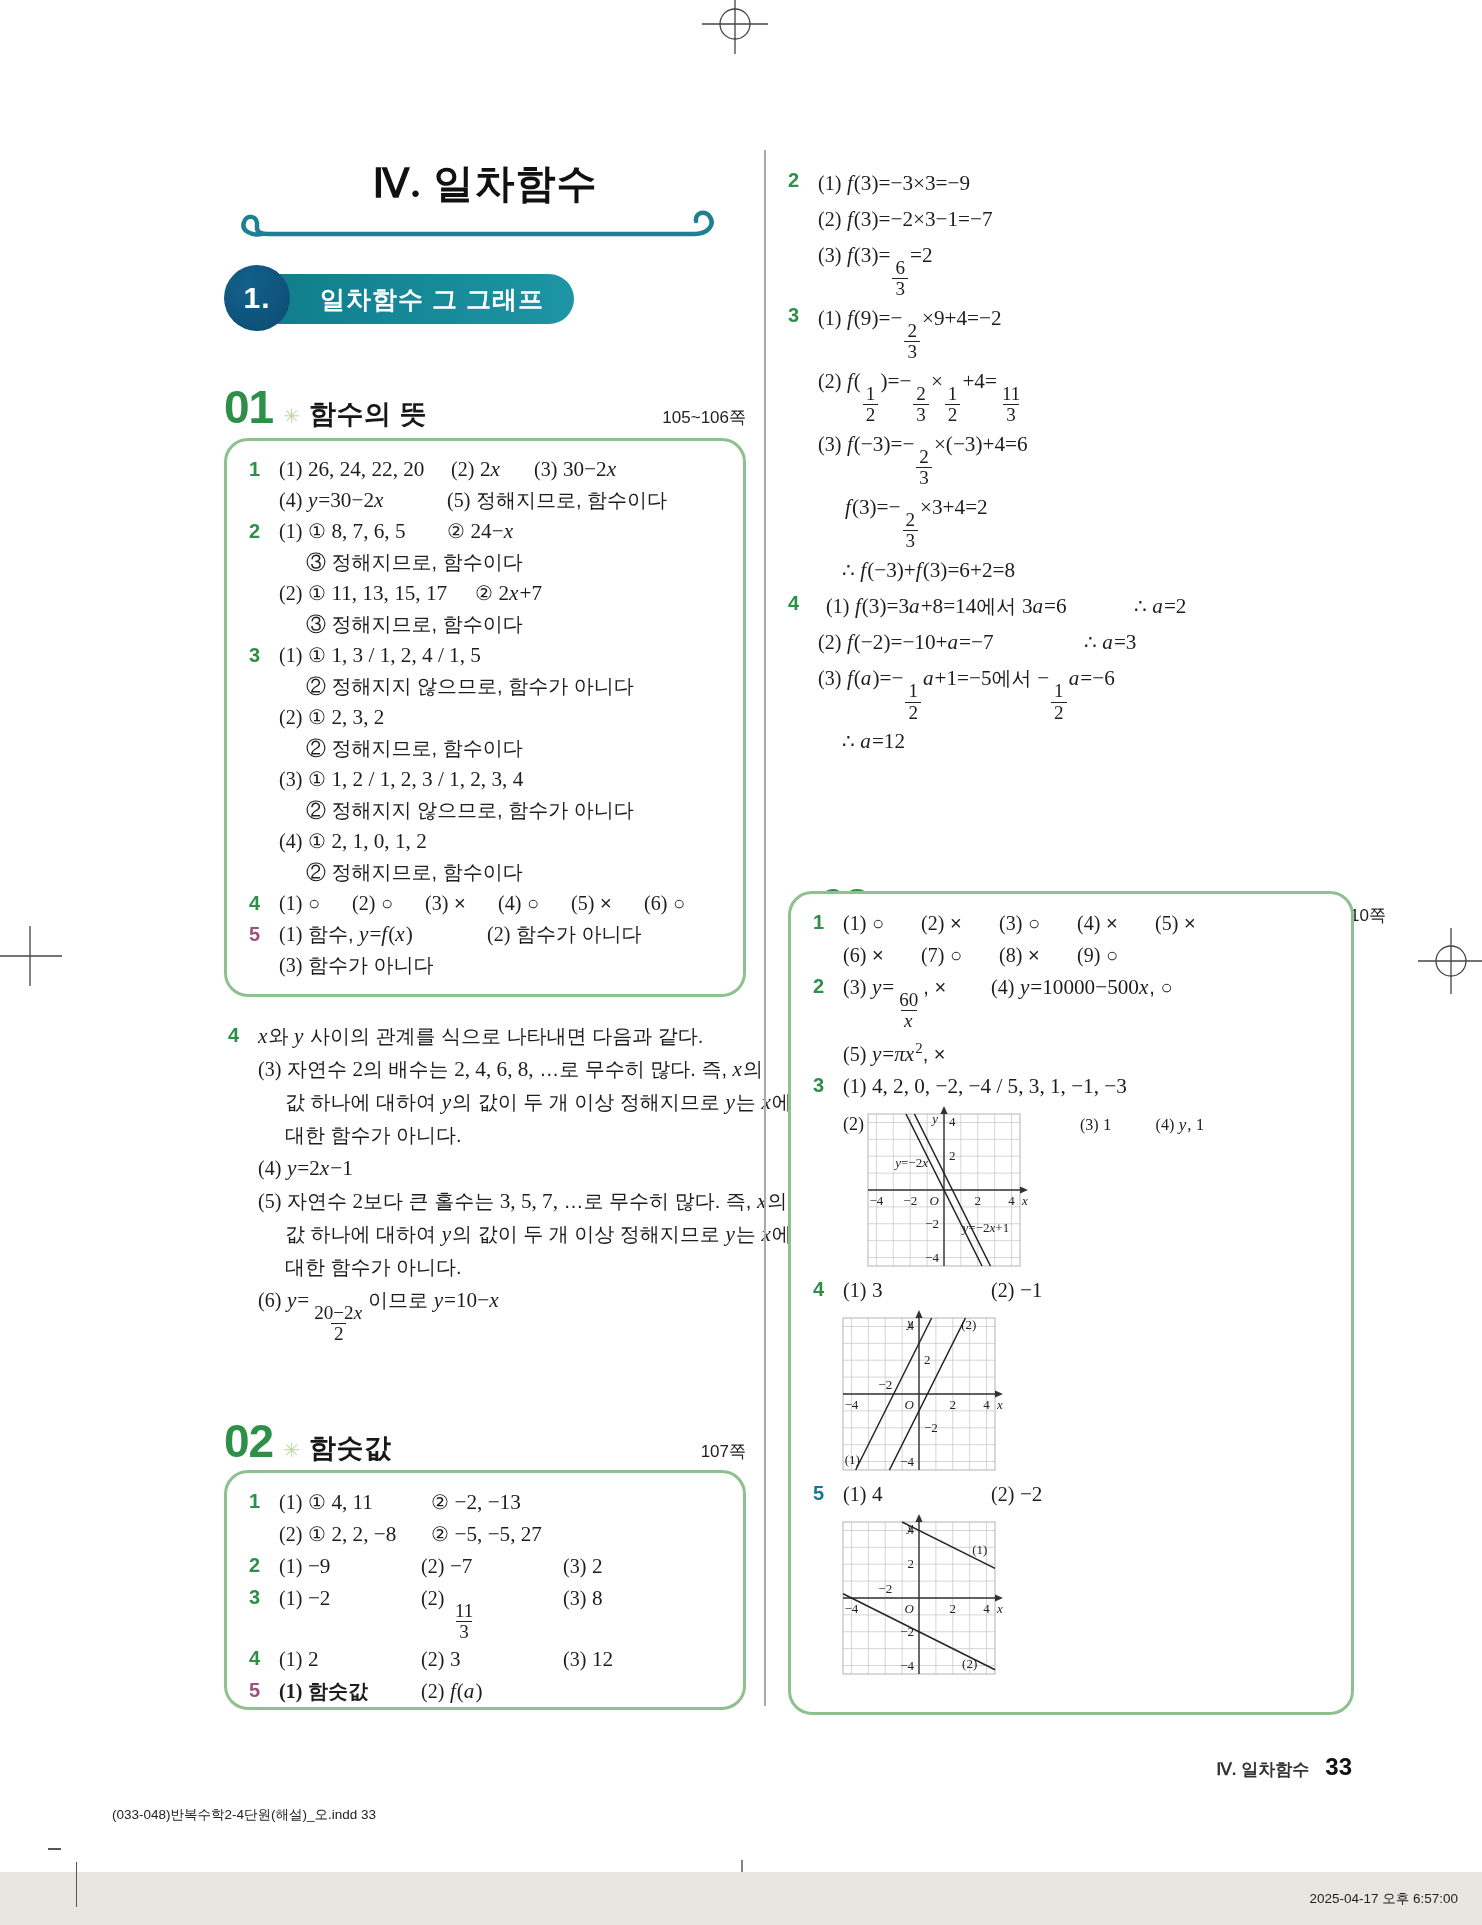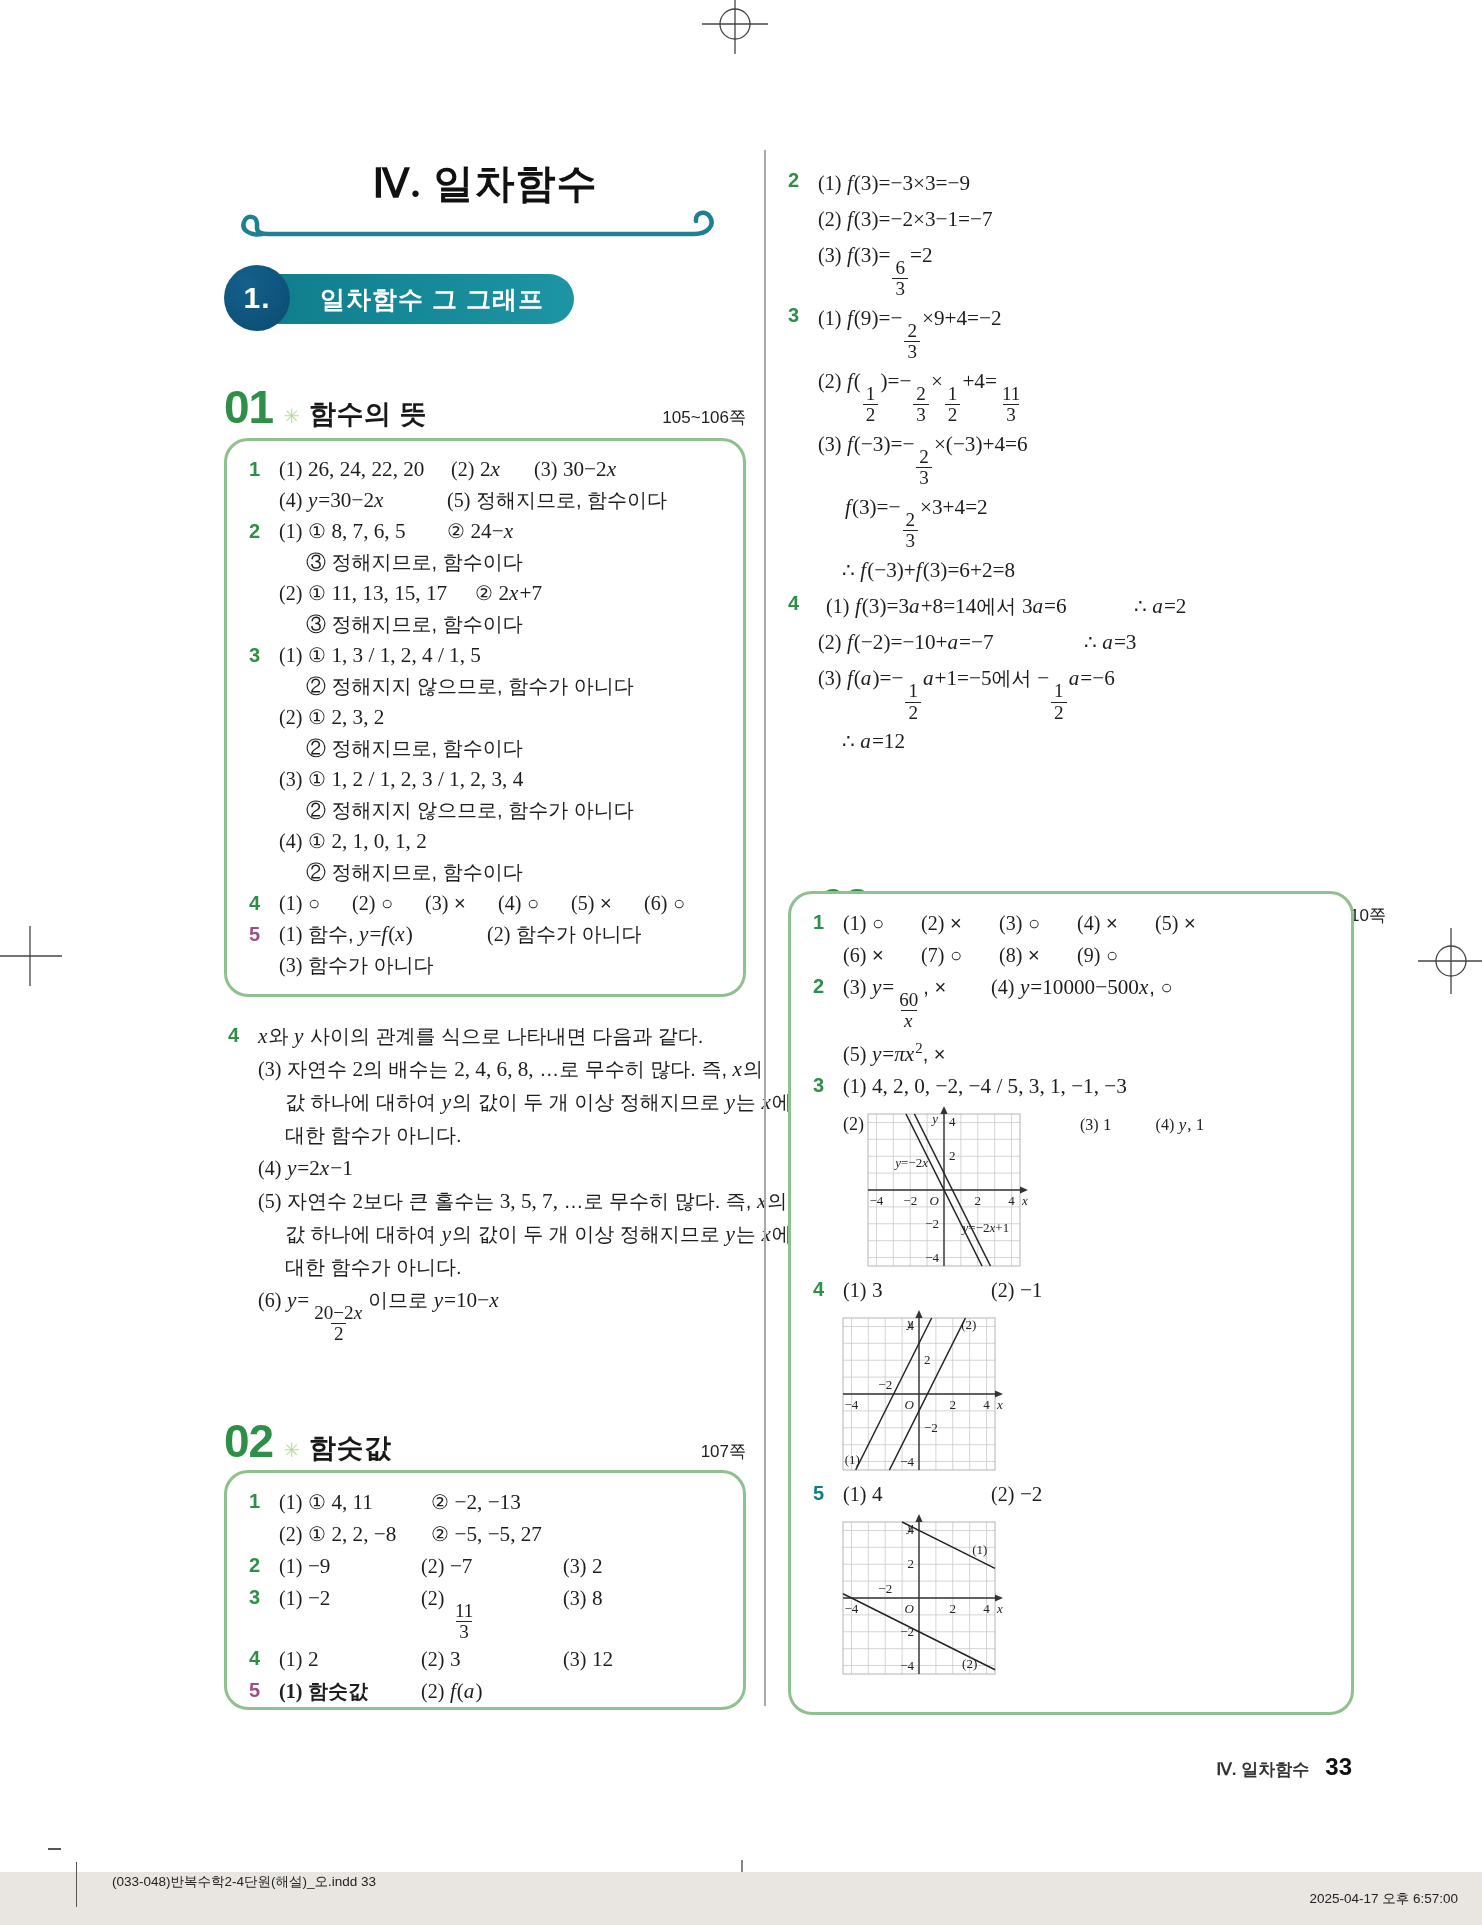--- a/index.html
+++ b/index.html
@@ -60,21 +60,21 @@
   .gtxt{font-family:"Liberation Serif",serif;font-size:13px;fill:#222;}
   .gi{font-style:italic;}
   
   .col-divider{position:absolute;left:764px;top:150px;width:1.5px;height:1556px;background:#aaa;}
   
   .corner{position:absolute;left:1040px;top:1753px;width:312px;display:flex;
     justify-content:flex-end;align-items:baseline;}
   .corner-ch{font-size:17px;font-weight:700;color:#333;}
   .corner-pg{font-size:24px;font-weight:800;color:#111;margin-left:16px;}
   .print-band{position:absolute;left:0;top:1872px;width:1482px;height:53px;background:#e9e6e2;}
-  .print-left{position:absolute;left:112px;top:1873px;font-size:13.5px;color:#222;}
+  .print-left{position:absolute;left:112px;top:1806px;font-size:13.5px;color:#222;}
   .print-right{position:absolute;right:24px;top:1890px;font-size:13.5px;color:#222;}
   .band-tick-v{position:absolute;left:76px;top:1862px;width:1px;height:45px;background:#555;}
   .band-tick-h{position:absolute;left:48px;top:1848px;width:13px;height:2px;background:#555;}
 </style>
 </head>
 <body>
 
 <div id="page">
 
   <svg class="mark" style="position:absolute;left:700px;top:0;" width="72" height="56">

